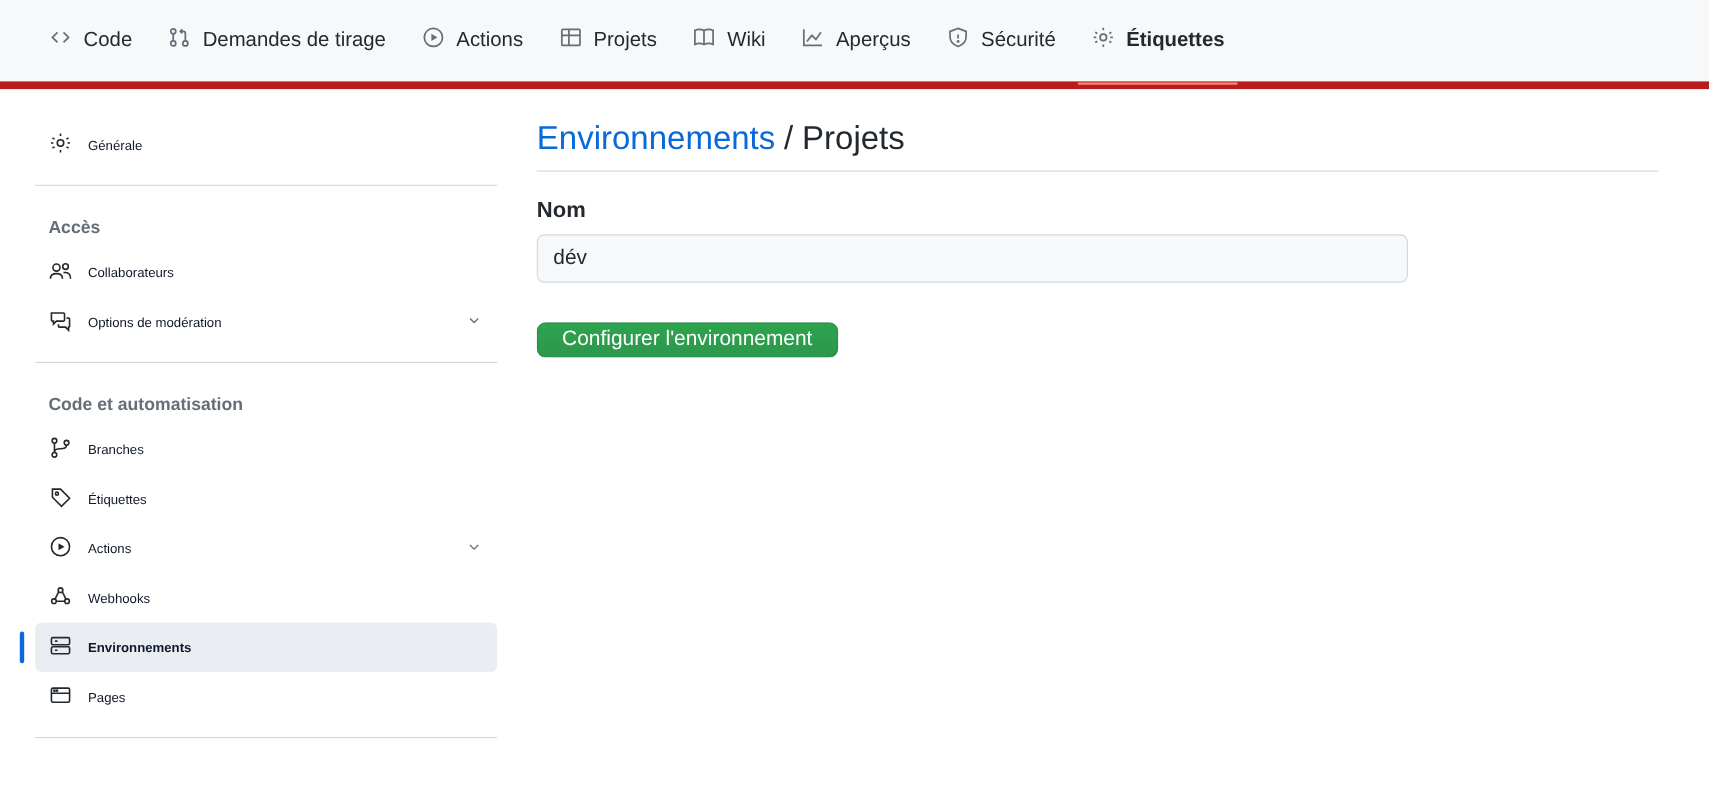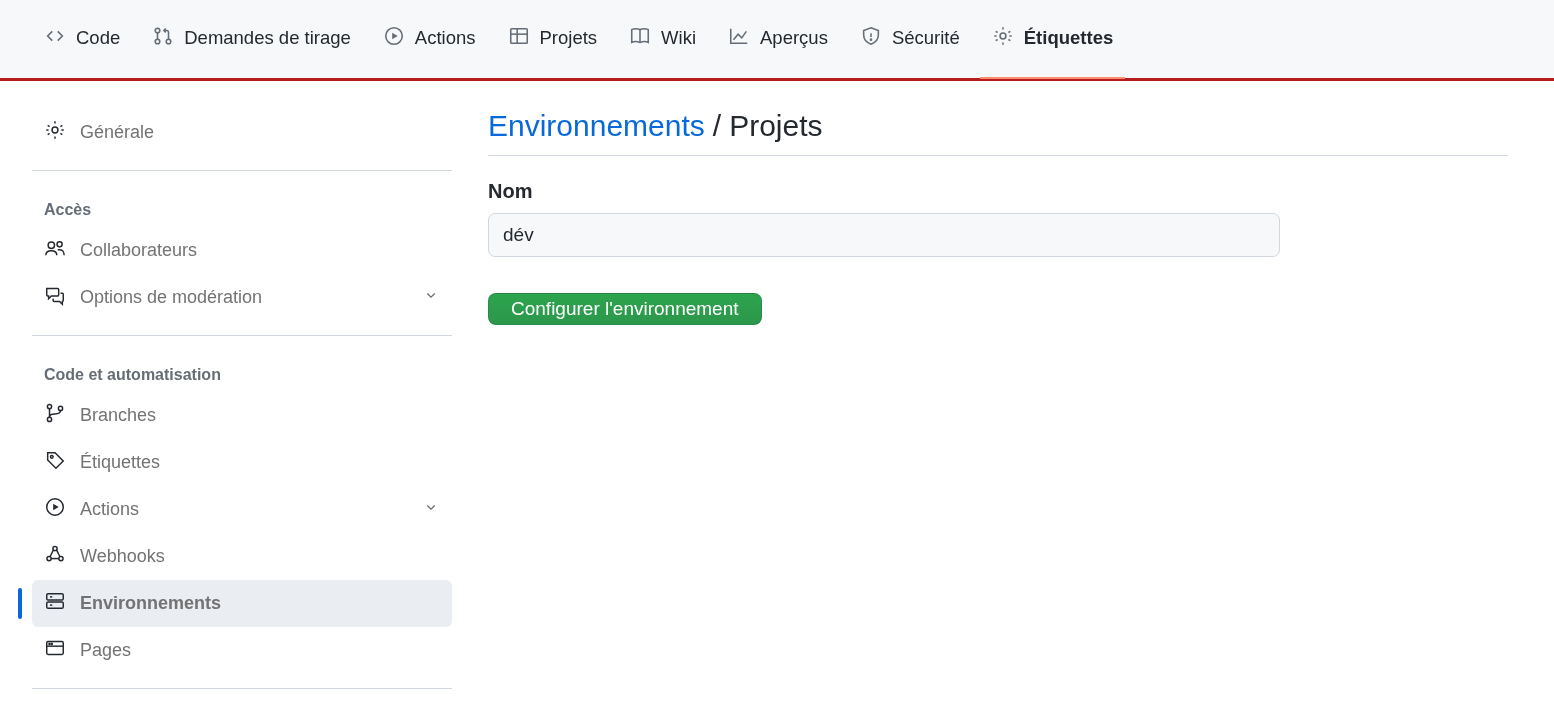--- a/index.html
+++ b/index.html
@@ -4,21 +4,21 @@
   <style>
     * { box-sizing: border-box; margin: 0; padding: 0; }
     body {
       font-family: -apple-system, BlinkMacSystemFont, "Segoe UI", Helvetica, Arial, sans-serif;
       font-size: 14px;
       color: #24292f;
       background: #ffffff;
     }
     .tabnav {
       background: #f6f8fa;
-      border-bottom: 3px solid #b91c1c;
+      border-bottom: 7px solid #b91c1c;
       padding: 0 32px;
       display: flex;
       height: 81px;
       align-items: center;
       gap: 8px;
     }
     .tab {
       display: flex;
       align-items: center;
       padding: 0 12px;
@@ -43,22 +43,22 @@
     }
     .sidebar {
       width: 420px;
       flex-shrink: 0;
     }
     .sidebar-item {
       display: flex;
       align-items: center;
       padding: 10px 12px;
       gap: 14px;
-      font-size: 18px;
-      color: #737373;
+      font-size: 12px;
+      color: #0f172a;
       cursor: pointer;
       border-radius: 6px;
       position: relative;
     }
     .sidebar-item.active {
       background: #eaeef2;
       font-weight: 600;
     }
     .sidebar-item.active::before {
       content: "";

